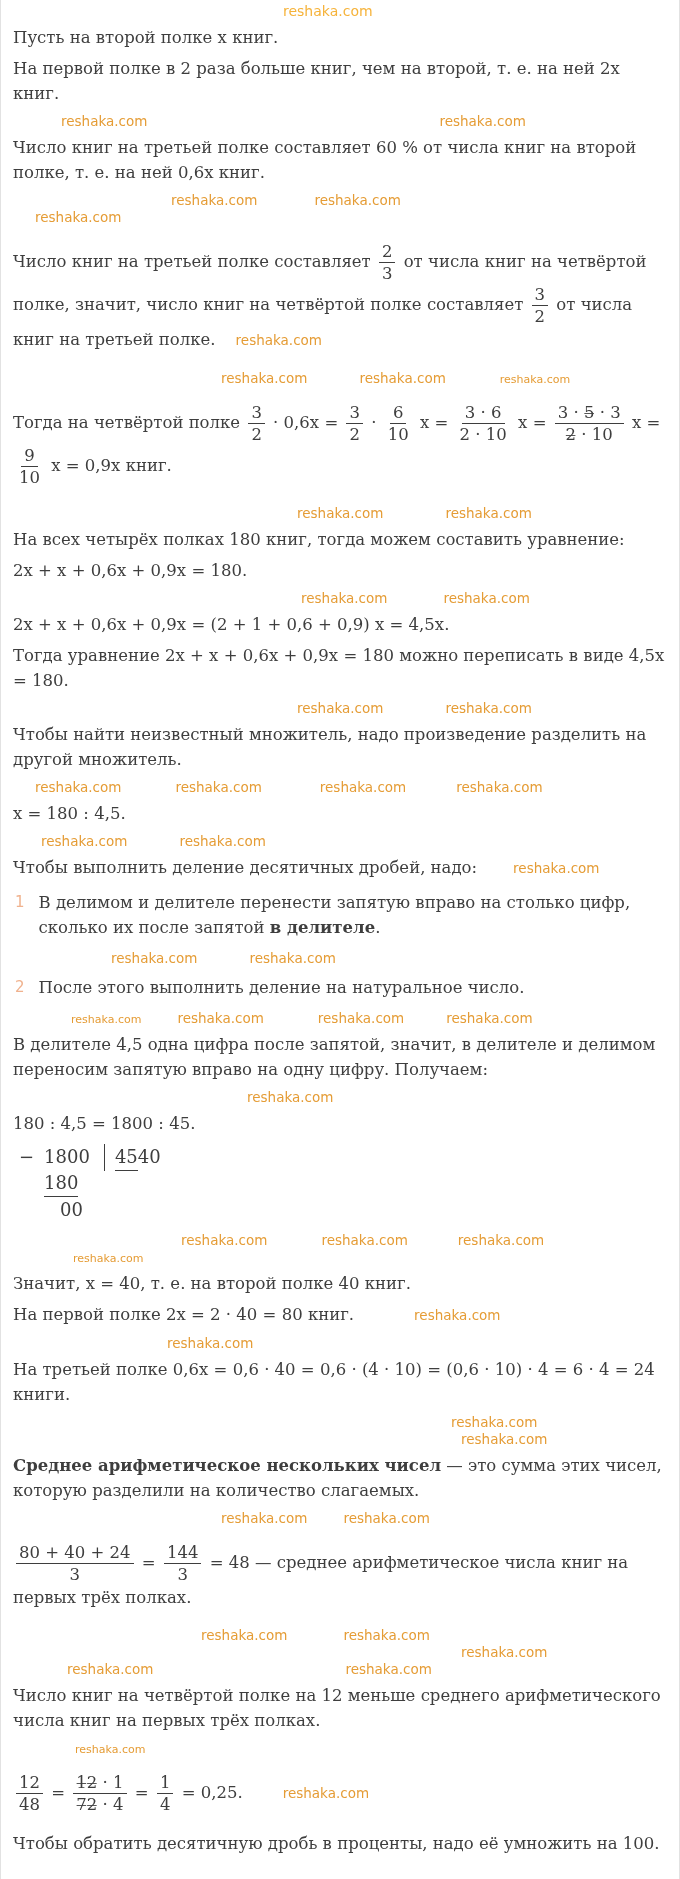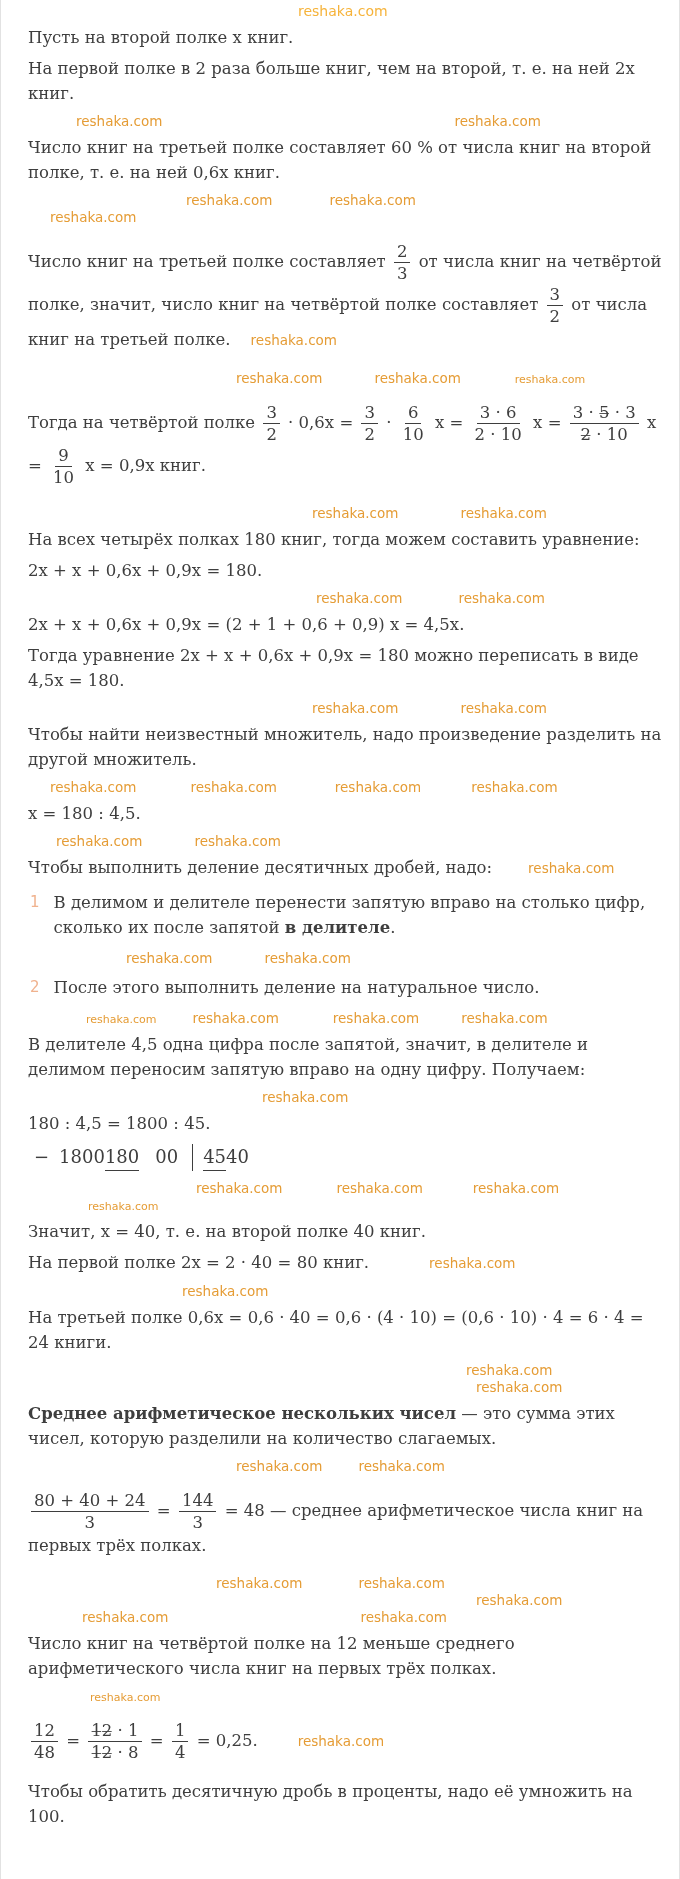--- a/index.html
+++ b/index.html
@@ -6,21 +6,21 @@
   html, body { margin: 0; padding: 0; background: #ededed; }
   body { width: 680px; font-family: "DejaVu Serif", serif; }
   .page {
     position: relative;
     width: 680px;
     height: 1879px;
     overflow: hidden;
     background: #ffffff;
     border-left: 1px solid #e2e2e2;
     border-right: 1px solid #e2e2e2;
-    padding: 2px 12px 0 27px;
+    padding: 2px 12px 0 12px;
     color: #3e3e3e;
     font-size: 16.5px;
     line-height: 25px;
   }
   .para { margin: 6px 0; }
   .para-math { margin: 16px 0; }
   .wm {
     font-family: "DejaVu Sans", sans-serif;
     font-size: 13.5px;
     color: var(--c-watermark, #e59c35);
@@ -50,21 +50,21 @@
     flex: 0 0 auto;
   }
   .division {
     display: flex;
     align-items: flex-start;
     font-size: 18px;
     line-height: 26px;
     margin: 8px 0 8px 6px;
   }
   .div-minus { margin-right: 10px; }
-  .div-left { display: flex; align-items: flex-start; }
+  .div-left { display: flex; flex-direction: column; align-items: flex-start; }
   .div-sub { border-bottom: 1.4px solid #3e3e3e; }
   .div-rem { margin-left: 16px; }
   .div-right {
     display: flex; flex-direction: row;
     border-left: 1.4px solid #3e3e3e;
     margin-left: 14px; padding-left: 10px;
   }
   .div-divisor { border-bottom: 1.4px solid #3e3e3e; }
   b { font-weight: 700; margin-top: 44px; }
 </style>
@@ -212,21 +212,21 @@
 
   <div class="para"><span>Число книг на четвёртой полке на 12 меньше среднего арифметического числа книг на первых трёх полках.</span></div>
 
   <div class="wm-row"><span class="wm sm" style="margin-left:62px">reshaka.com</span></div>
 
   <div class="para para-math"><span><span class="frac">
           <span class="num">12</span>
           <span class="den">48</span>
         </span> = <span class="frac">
           <span class="num">1̶2̶ · 1</span>
-          <span class="den">1̶2̶ · 8</span>
+          <span class="den">7̶2̶ · 4</span>
         </span> = <span class="frac">
           <span class="num">1</span>
           <span class="den">4</span>
         </span> = 0,25.</span><span class="wm" style="margin-left:40px">reshaka.com</span></div>
 
   <div class="para"><span>Чтобы обратить десятичную дробь в проценты, надо её умножить на 100.</span></div>
 
 </div>
 
 </body></html>

